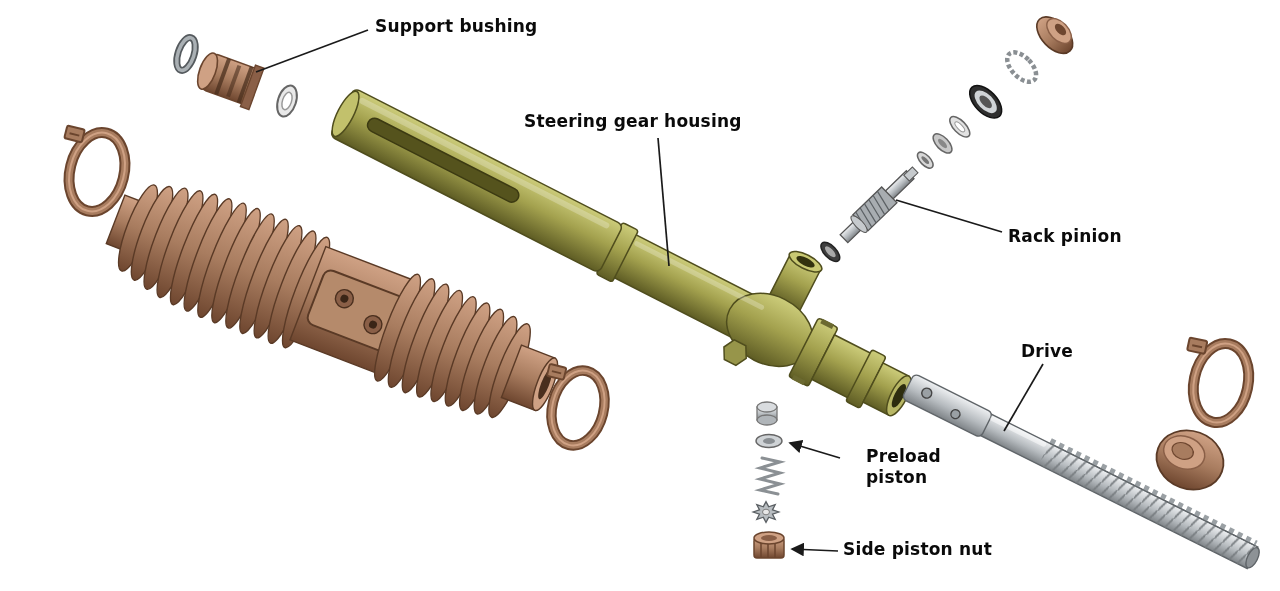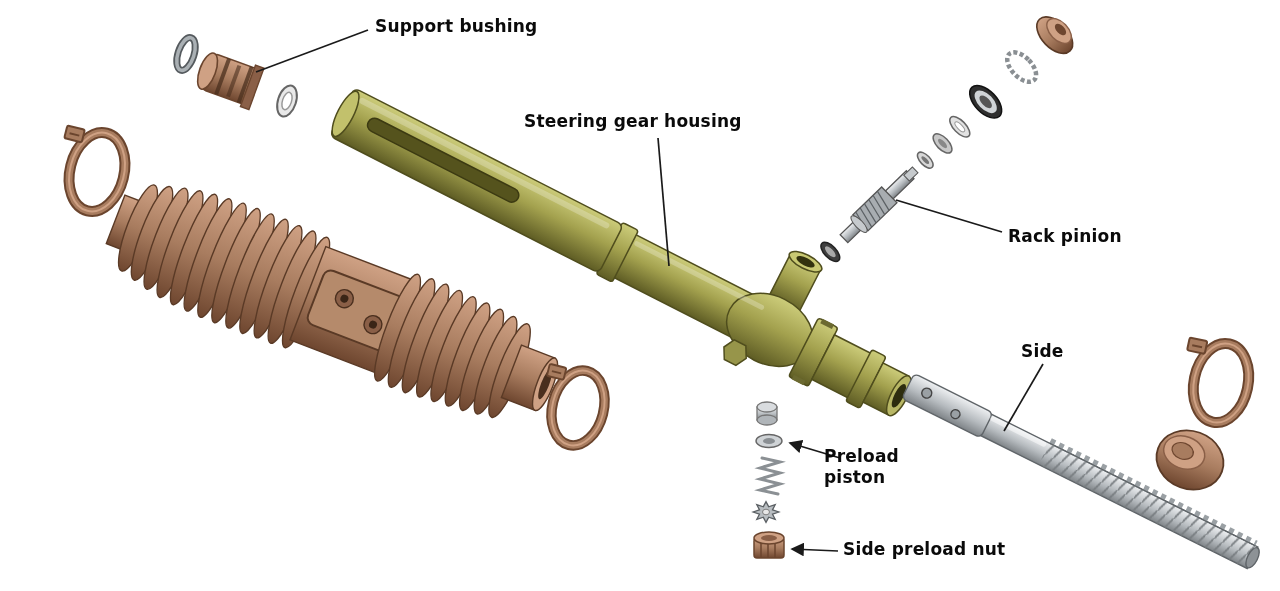--- a/index.html
+++ b/index.html
@@ -226,17 +226,17 @@
     <line x1="1002" y1="232" x2="896" y2="200"></line>
     <line x1="1043" y1="364" x2="1004" y2="431"></line>
     <line x1="840" y1="458" x2="790" y2="443" marker-end="url(#arrow)"></line>
     <line x1="838" y1="551" x2="792" y2="549" marker-end="url(#arrow)"></line>
   </g>
 </svg>
 
   <div class="label" style="left:375px;top:16px;">Support bushing</div>
   <div class="label" style="left:524px;top:111px;">Steering gear housing</div>
   <div class="label" style="left:1008px;top:226px;">Rack pinion</div>
-  <div class="label" style="left:1021px;top:341px;">Side</div>
-  <div class="label wrap" style="left:824px;top:446px;">Preload piston</div>
-  <div class="label" style="left:843px;top:539px;">Side preload nut</div>
+  <div class="label" style="left:1021px;top:341px;">Drive</div>
+  <div class="label wrap" style="left:866px;top:446px;">Preload piston</div>
+  <div class="label" style="left:843px;top:539px;">Side piston nut</div>
 
 </div>
 
 </body></html>

